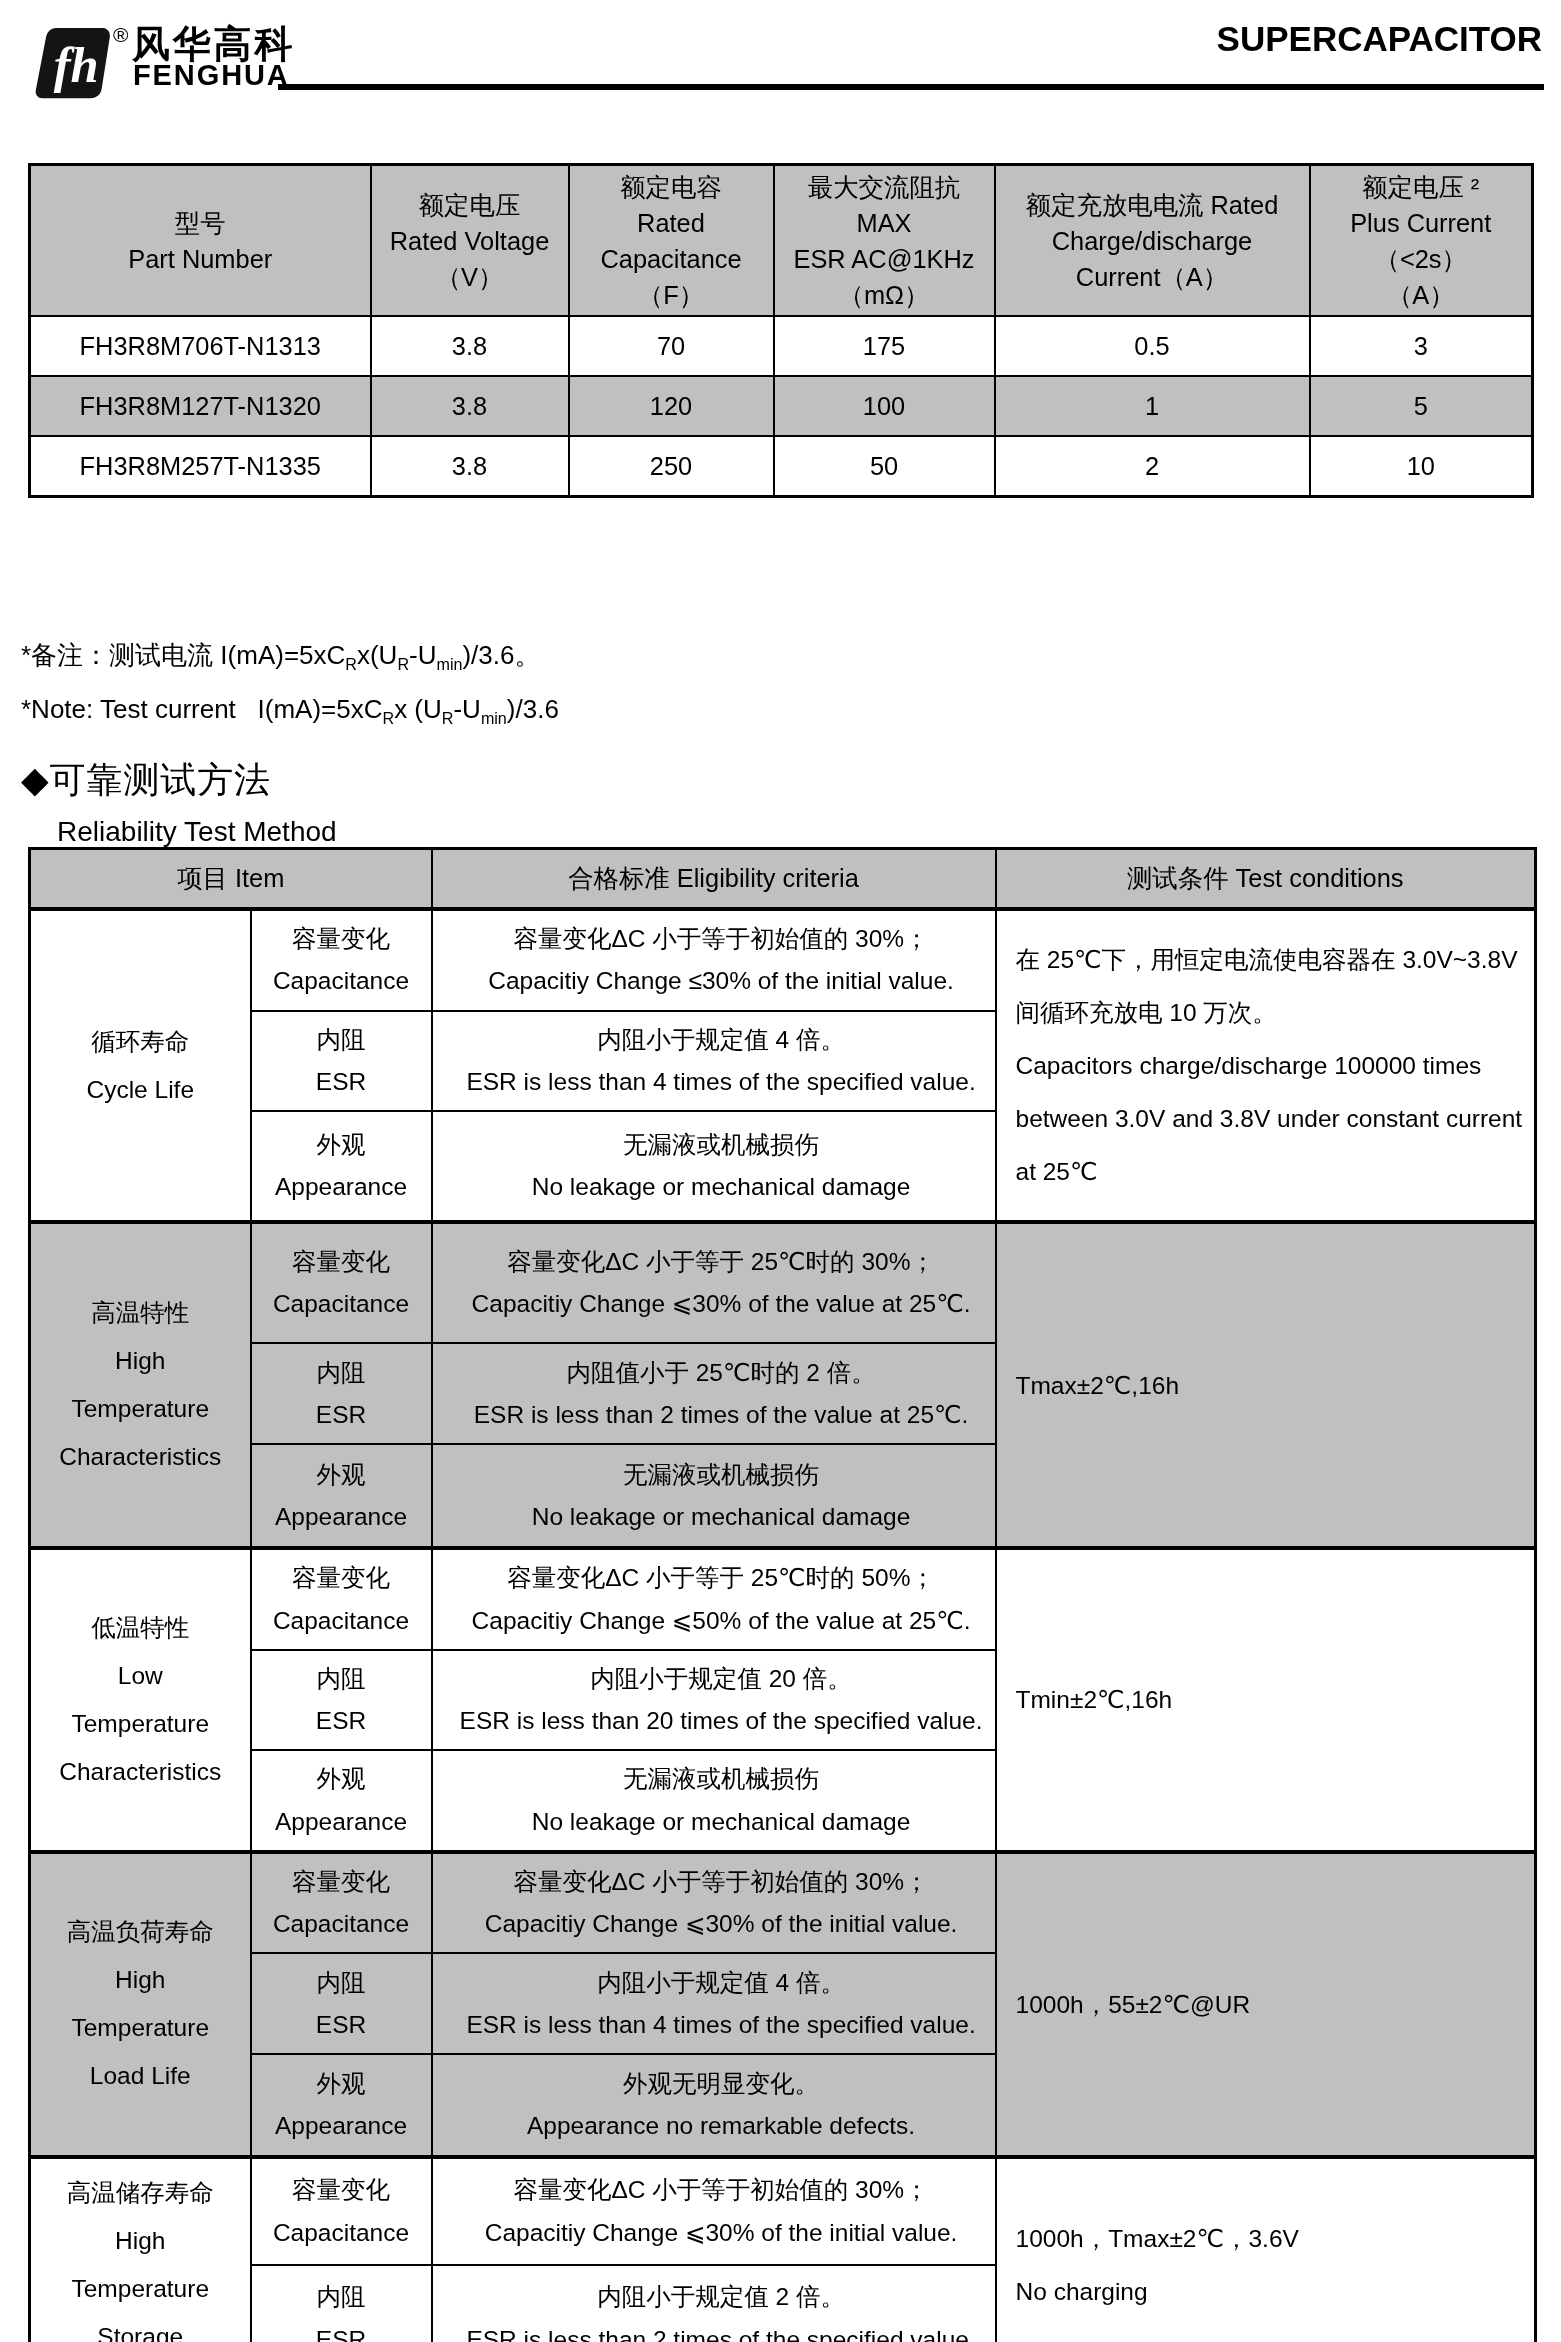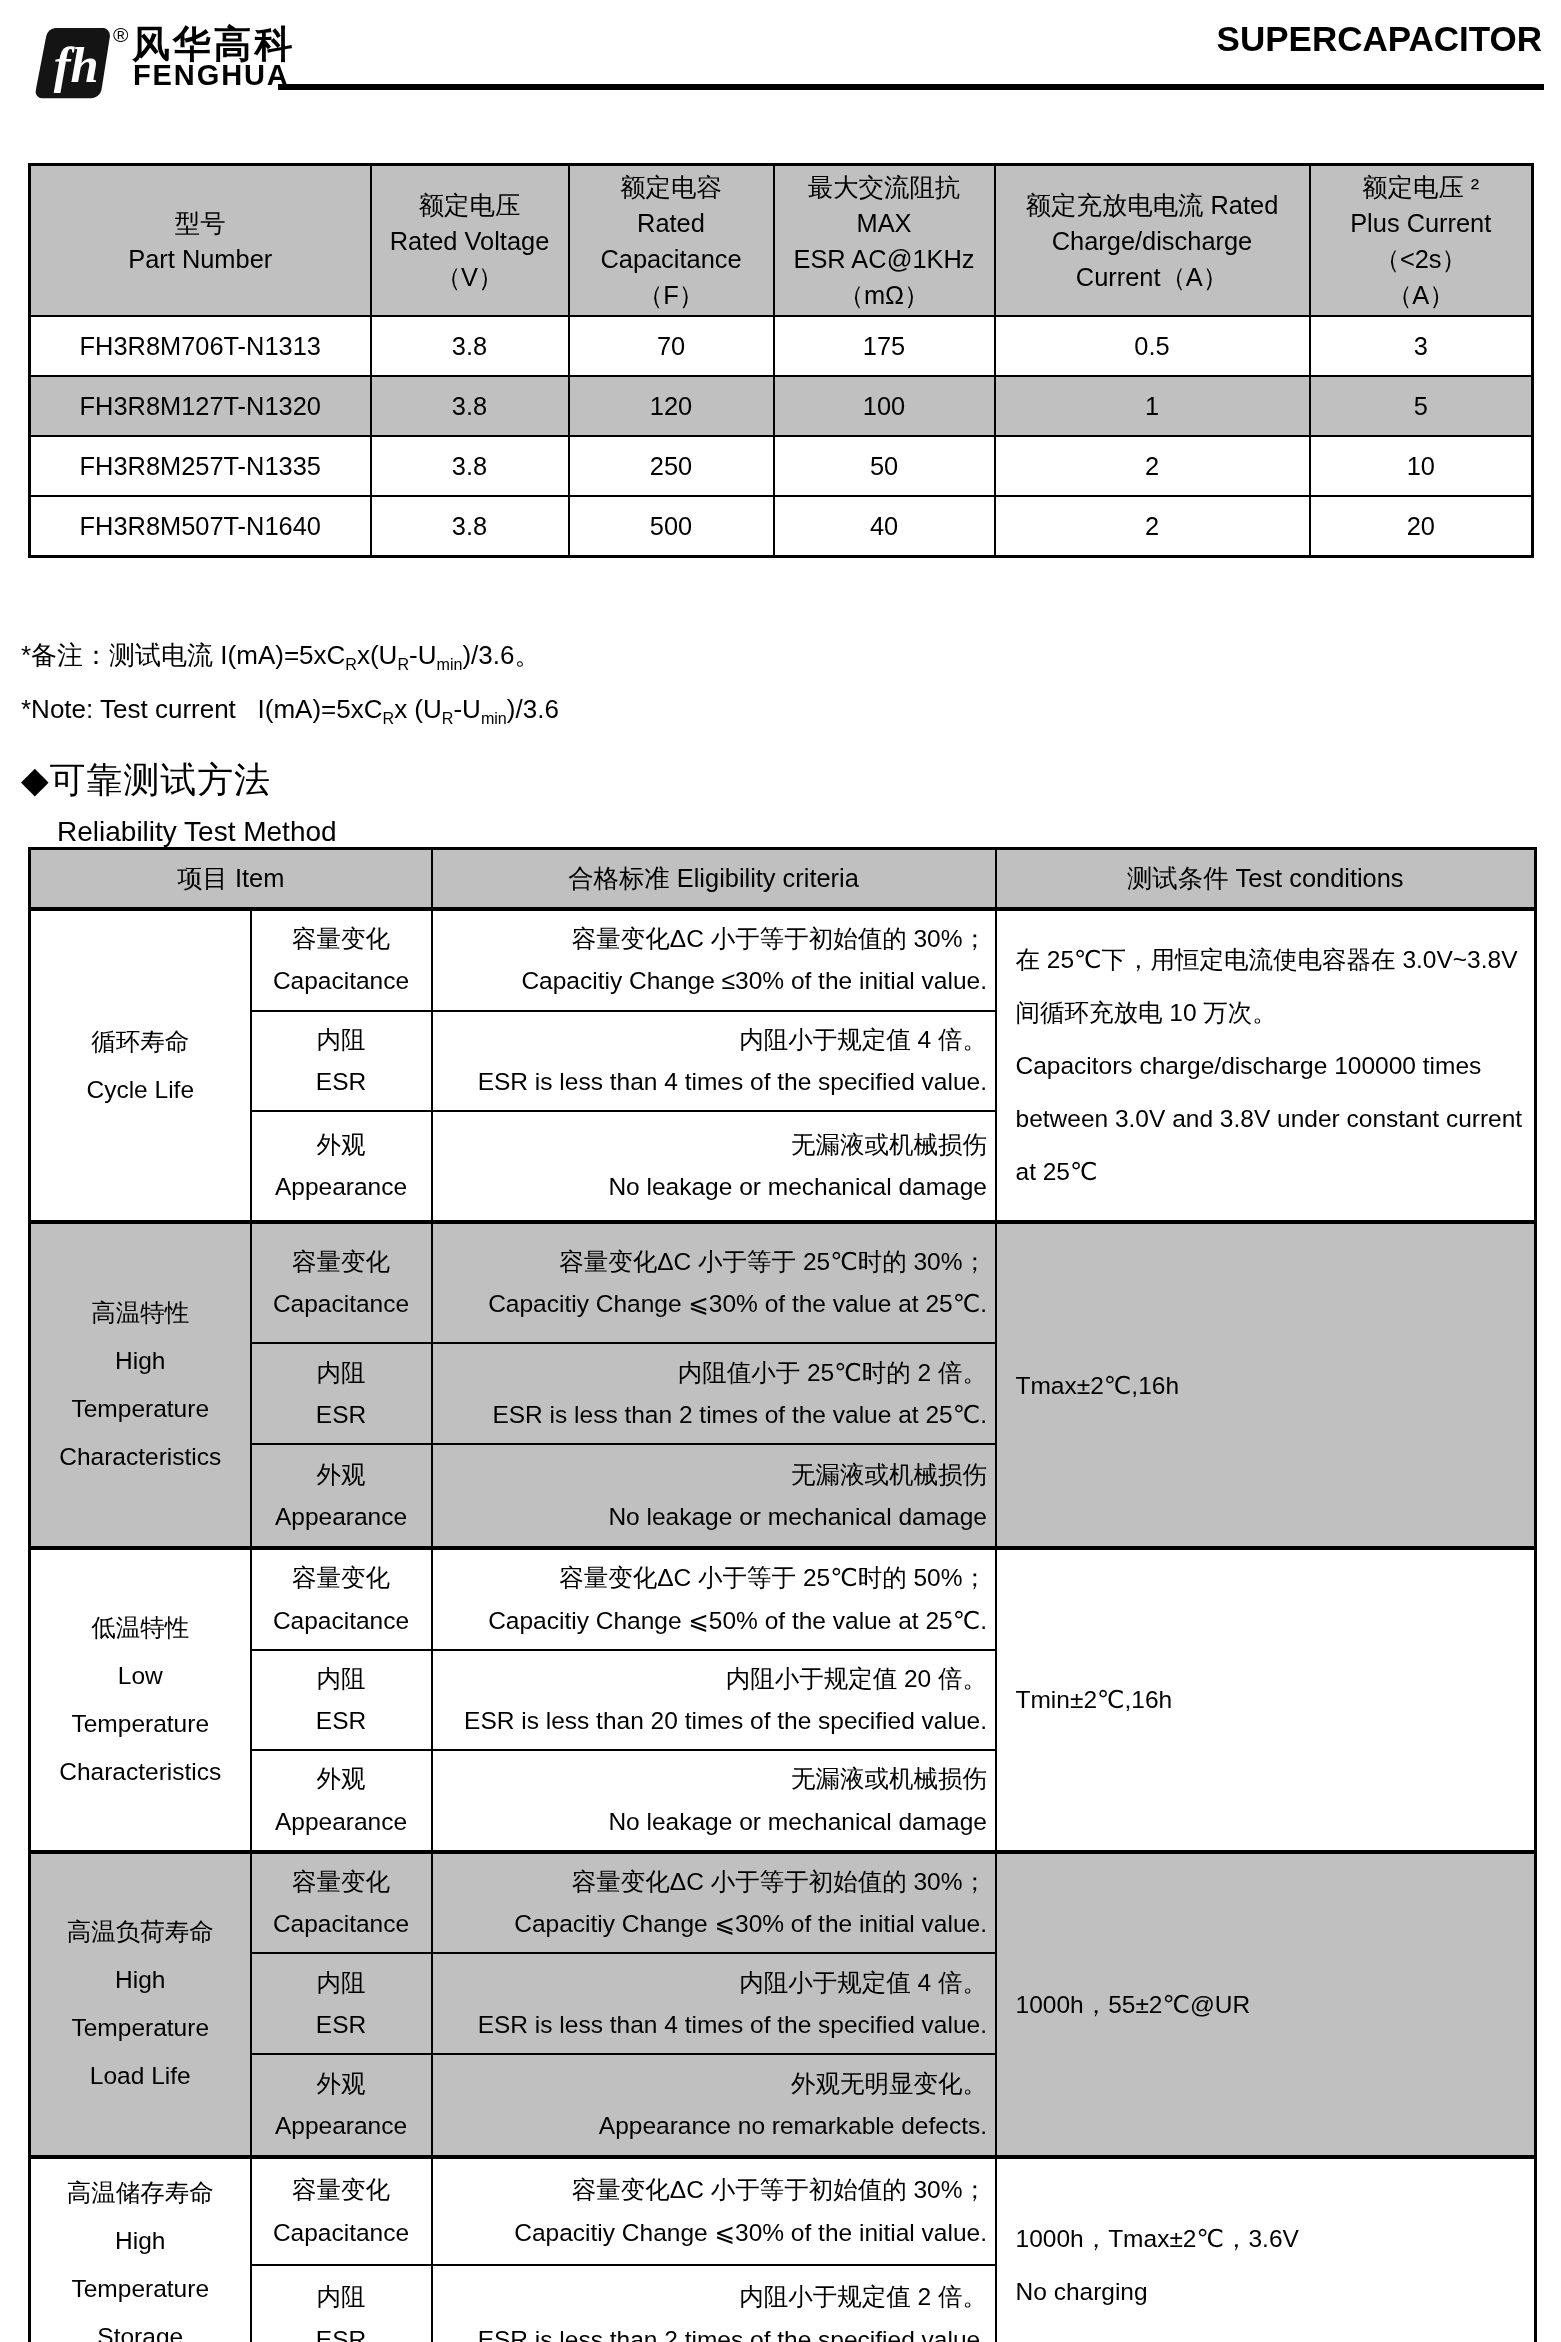--- a/index.html
+++ b/index.html
@@ -37,21 +37,21 @@
   .rel-table{position:absolute;left:28px;top:847px;width:1507px;border:3.8px solid #000;}
   .rel-table th,.rel-table td{border:2.8px solid #000;vertical-align:middle;background:#fff;}
   .rel-table thead th{background:#c0c0c0;font-weight:normal;font-size:25.4px;height:55px;text-align:center;}
   .rel-table tr.shaded td{background:#c0c0c0;}
   .rel-table tr.gfirst td{border-top-width:4.7px;}
   .rel-table td{font-size:24.5px;}
   .gcell{text-align:center;}
   .gcell .gl{line-height:30px;margin:18px 0;}
   .icell{text-align:center;}
   .icell .il{line-height:30px;margin:12.2px 0;}
-  .ccell{text-align:right;padding:0 7.5px 0 22.6px;}
+  .ccell{text-align:center;padding:0 7.5px 0 22.6px;}
   .ccell .cl{line-height:30px;margin:12.2px 0;}
   .condcell{text-align:left;padding:0 7.5px 0 19px;}
   .condcell .condl{line-height:53px;}
 </style>
 </head>
 <body>
 
 <div class="page">
 
   <div>
@@ -130,28 +130,20 @@
           <td>5</td>
         </tr>
         <tr>
           <td>FH3R8M257T-N1335</td>
           <td>3.8</td>
           <td>250</td>
           <td>50</td>
           <td>2</td>
           <td>10</td>
         </tr>
-        <tr>
-          <td>FH3R8M507T-N1640</td>
-          <td>3.8</td>
-          <td>500</td>
-          <td>40</td>
-          <td>2</td>
-          <td>20</td>
-        </tr>
       </tbody>
   </table>
 
   <div class="notes">
     <p class="note"><span>*备注：测试电流 I(mA)=5xC</span><sub>R</sub><span>x(U</span><sub>R</sub><span>-U</span><sub>min</sub><span>)/3.6。</span></p>
     <p class="note"><span>*Note: Test current   I(mA)=5xC</span><sub>R</sub><span>x (U</span><sub>R</sub><span>-U</span><sub>min</sub><span>)/3.6</span></p>
   </div>
 
   <div class="section-heading">
     <div class="heading-cn"><span>◆</span><span>可靠测试方法</span></div>

